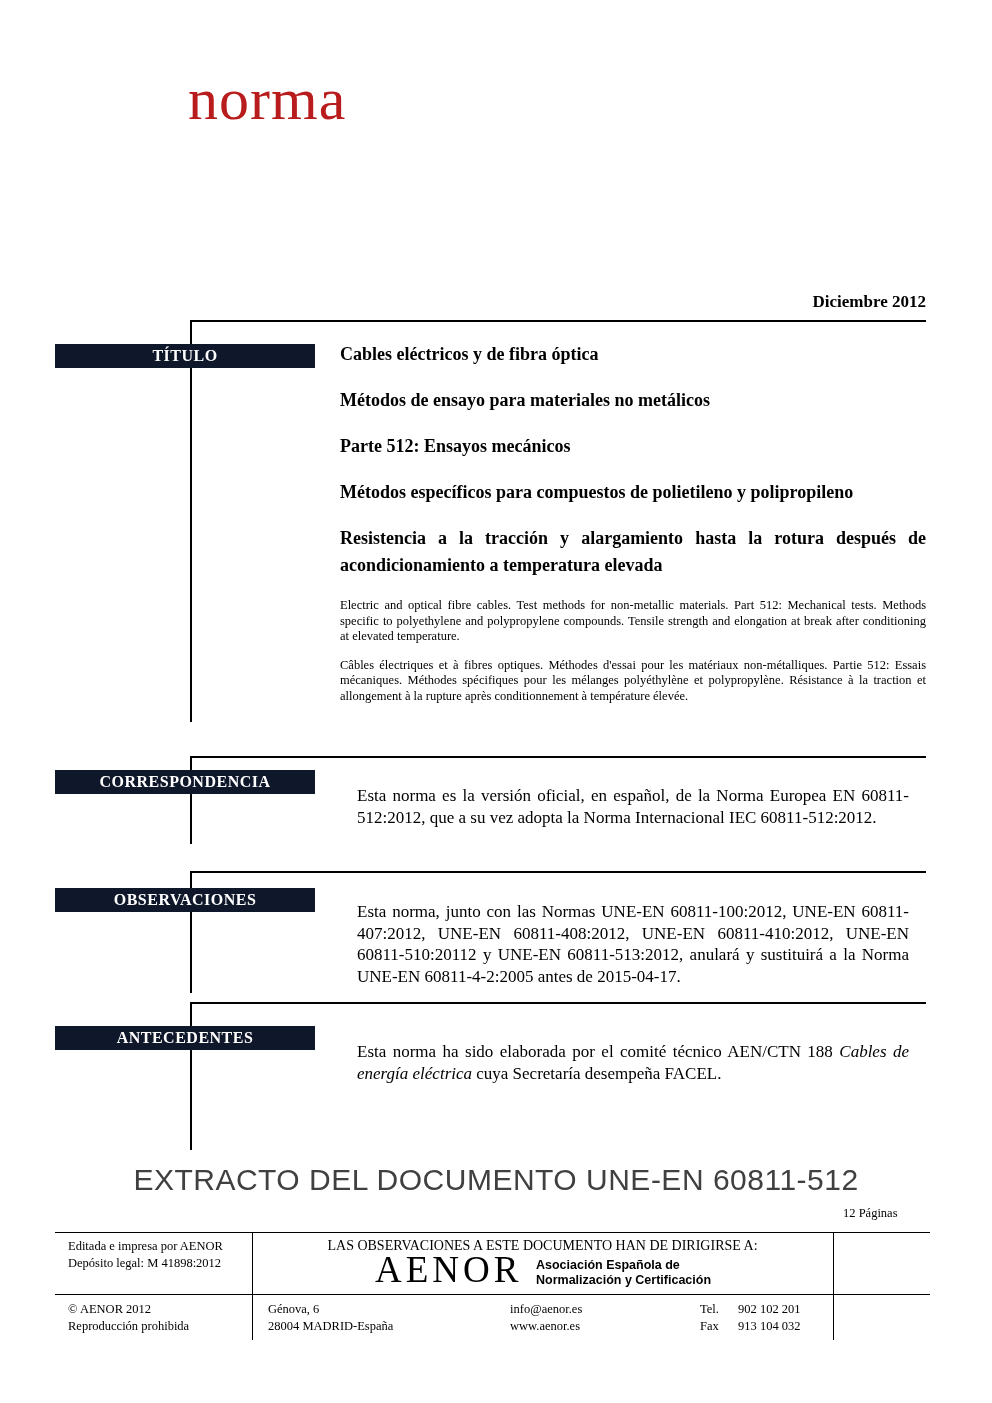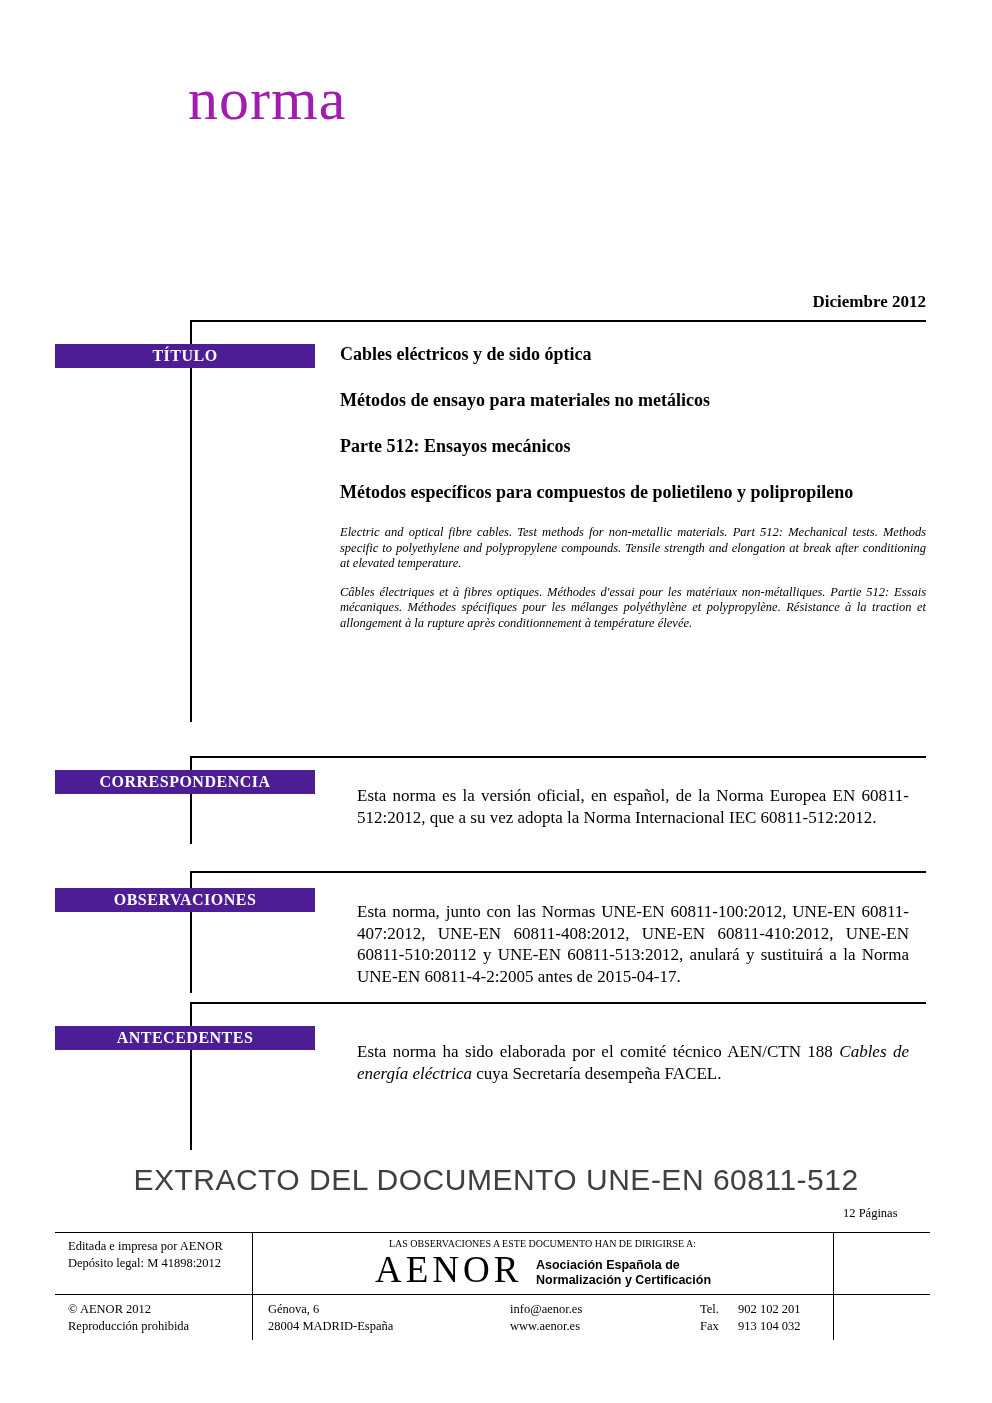--- a/index.html
+++ b/index.html
@@ -23,83 +23,84 @@
   .doc-number { right: 66px; top: 76px; font-size: 27px; font-weight: 700; }
   .doc-date   { right: 66px; top: 292px; font-size: 17px; font-weight: 700; }
 
   .hline { background:#000; height:2px; left:190px; width:736px; }
   .vline { background:#000; width:2px; left:190px; }
   .fline { background:#000; height:1px; left:55px; width:875px; }
   .fvline { background:#000; width:1px; }
 
   .label-box {
     left: 55px; width: 260px; height: 24px;
-    background: #4c1d95; color: #fff;
+    background: #0f172a; color: #fff;
     text-align: center; font-weight: 700;
     font-size: 16px; line-height: 24px; letter-spacing: 0.5px;
   }
 
   .content { left: 340px; width: 586px; }
   .title-para {
     margin: 0 0 19px; font-size: 18px; font-weight: 700;
     line-height: 27px; text-align: justify;
   }
   .lang-para {
-    margin: 13px 0 0; font-size: 12.5px; font-style: italic;
+    margin: 13px 0 0; font-size: 12.5px; 
     line-height: 15.5px; text-align: justify;
   }
   .body-text { margin:17px; font-size: 17px; line-height: 21.5px; text-align: justify; }
   .body-text .it { font-style: italic; }
 
   .extracto {
     left: 0; width: 992px; top: 1163px;
     text-align: center;
     font-family: "Liberation Sans", sans-serif;
     font-size: 30px; color: #ff0000; letter-spacing: 0.5px;
   }
 
   .f-small { font-size: 12.5px; line-height: 17px; }
-  .obs-notice { left: 252px; width: 581px; top: 1238px; text-align: center; font-size: 10px; }
+  .obs-notice { left: 252px; width: 581px; top: 1238px; text-align: center; font-size: 14px; }
   .aenor-logo { left: 375px; top: 1250px; font-size: 37px; line-height: 40px; letter-spacing: 4px; }
   .aenor-sub {
     left: 536px; top: 1258px;
     font-family: "Liberation Sans", sans-serif;
     font-weight: 700; font-size: 12.5px; line-height: 15px;
   }
   .tel-label { display: inline-block; width: 38px; }
 </style>
 </head>
 <body>
 
 <div class="page">
 
-  <div class="abs brand" style="color: #a21caf;">
+  <div class="abs brand" style="color: #b91c1c;">
     <div>norma</div>
   </div>
   <div class="abs doc-date">Diciembre 2012</div>
 
   <div class="abs hline" style="top:320px"></div>
   <div class="abs vline" style="top:320px;height:402px"></div>
   <div class="abs hline" style="top:756px"></div>
   <div class="abs vline" style="top:756px;height:88px"></div>
   <div class="abs hline" style="top:871px"></div>
   <div class="abs vline" style="top:871px;height:122px"></div>
   <div class="abs hline" style="top:1002px"></div>
   <div class="abs vline" style="top:1002px;height:148px"></div>
 
   <div class="abs label-box" style="top:344px">TÍTULO</div>
   <div class="abs label-box" style="top:770px">CORRESPONDENCIA</div>
   <div class="abs label-box" style="top:888px">OBSERVACIONES</div>
   <div class="abs label-box" style="top:1026px">ANTECEDENTES</div>
 
   <div class="abs content" style="top:341px">
-    <p class="title-para">Cables eléctricos y de sido óptica</p>
+    <p class="title-para">Cables eléctricos y de fibra óptica</p>
     <p class="title-para">Métodos de ensayo para materiales no metálicos</p>
     <p class="title-para">Parte 512: Ensayos mecánicos</p>
     <p class="title-para">Métodos específicos para compuestos de polietileno y polipropileno</p>
+    <p class="title-para">Resistencia a la tracción y alargamiento hasta la rotura después de acondicionamiento a temperatura elevada</p>
     <p class="lang-para">Electric and optical fibre cables. Test methods for non-metallic materials. Part 512: Mechanical tests. Methods specific to polyethylene and polypropylene compounds. Tensile strength and elongation at break after conditioning at elevated temperature.</p>
     <p class="lang-para">Câbles électriques et à fibres optiques. Méthodes d'essai pour les matériaux non-métalliques. Partie 512: Essais mécaniques. Méthodes spécifiques pour les mélanges polyéthylène et polypropylène. Résistance à la traction et allongement à la rupture après conditionnement à température élevée.</p>
   </div>
 
   <div class="abs content" style="top:768px">
     <p class="body-text">Esta norma es la versión oficial, en español, de la Norma Europea EN 60811-512:2012, que a su vez adopta la Norma Internacional IEC 60811-512:2012.</p>
   </div>
 
   <div class="abs content" style="top:884px">
     <p class="body-text">Esta norma, junto con las Normas UNE-EN 60811-100:2012, UNE-EN 60811-407:2012, UNE-EN 60811-408:2012, UNE-EN 60811-410:2012, UNE-EN 60811-510:20112 y UNE-EN 60811-513:2012, anulará y sustituirá a la Norma UNE-EN 60811-4-2:2005 antes de 2015-04-17.</p>

